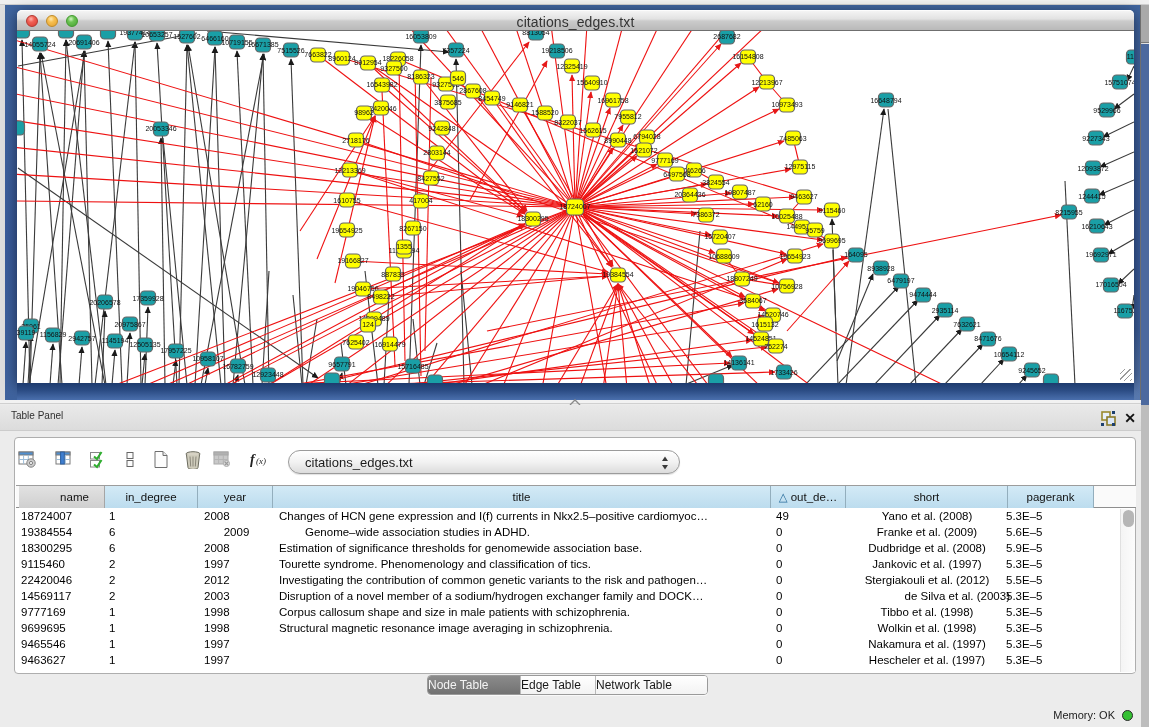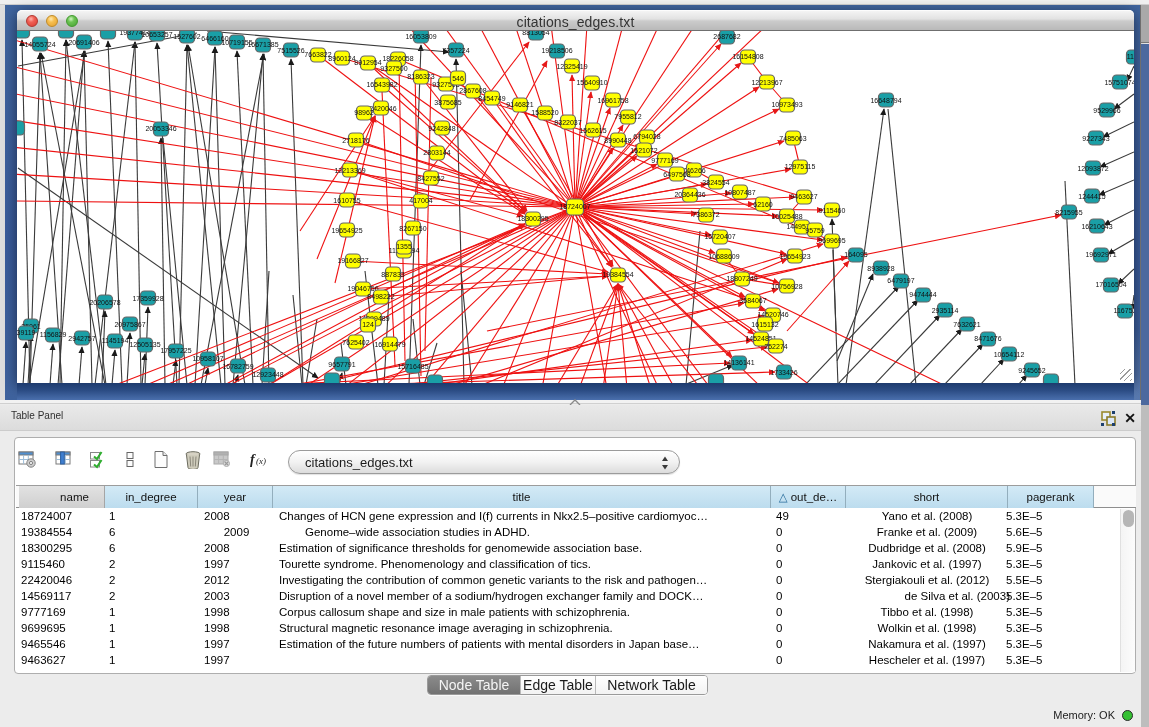--- a/index.html
+++ b/index.html
@@ -65,21 +65,21 @@
 #tbody { position:absolute; left:0; top:23px; width:1120px; }
 .row { position:absolute; left:0; width:1120px; height:16px; line-height:16px; color:#000; white-space:nowrap; }
 .c { position:absolute; overflow:hidden; }
 
 #vscroll { position:absolute; right:1px; top:24px; width:15px; height:163px; background:linear-gradient(90deg,#f4f4f4,#fcfcfc); border-left:1px solid #e0e0e0;}
 #vthumb { position:absolute; left:2px; top:1px; width:11px; height:17px; background:#b6b6b6; border-radius:6px; }
 
 
 #tabs { position:absolute; left:427px; top:275px; height:20px; display:flex; border:1px solid #9a9a9a; border-radius:4px; overflow:hidden;
  background:#ffffff; box-shadow:0 1px 0 rgba(255,255,255,0.7);}
-.tab { height:20px; line-height:19px; font-size:14px; text-align:center; color:#1a1a1a; background:linear-gradient(180deg,#ffffff,#f1f1f1); border-right:1px solid #b9b9b9; }
+.tab { height:20px; line-height:19px; font-size:12px; color:#1a1a1a; background:linear-gradient(180deg,#ffffff,#f1f1f1); border-right:1px solid #b9b9b9; }
 .tab.w1{width:93px;} .tab.w2{width:75px;} .tab.w3{width:111px;}
 .tab.sel { background:linear-gradient(180deg,#8b8b8b,#6f6f6f); color:#f4f4f4; }
 .tab:last-child { border-right:none; }
 
 
 #memlbl { position:absolute; right:26px; top:309px; font-size:11px; color:#222; }
 #memdot { position:absolute; left:1122px; top:310px; width:11px; height:11px; border-radius:50%; background:#35c033; border:1px solid #2a2a2a; }
 </style>
 </head>
 <body>
@@ -1026,21 +1026,20 @@
               <span class="c" style="left:188px;width:65px;">1998</span>
               <span class="c" style="left:263px;width:490px;">Structural magnetic resonance image averaging in schizophrenia.</span>
               <span class="c" style="left:760px;width:66px;">0</span>
               <span class="c" style="left:830px;width:162px;text-align:center;">Wolkin et al. (1998)</span>
               <span class="c" style="left:990px;width:86px;">5.3E–5</span>
             </div>
 <div class="row" style="top:128px;">
               <span class="c" style="left:5px;width:80px;">9465546</span>
               <span class="c" style="left:93px;width:85px;">1</span>
               <span class="c" style="left:188px;width:65px;">1997</span>
-              <span class="c" style="left:263px;width:490px;">Estimation of the future numbers of patients with mental disorders in Japan base…</span>
               <span class="c" style="left:760px;width:66px;">0</span>
               <span class="c" style="left:830px;width:162px;text-align:center;">Nakamura et al. (1997)</span>
               <span class="c" style="left:990px;width:86px;">5.3E–5</span>
             </div>
 <div class="row" style="top:144px;">
               <span class="c" style="left:5px;width:80px;">9463627</span>
               <span class="c" style="left:93px;width:85px;">1</span>
               <span class="c" style="left:188px;width:65px;">1997</span>
               <span class="c" style="left:760px;width:66px;">0</span>
               <span class="c" style="left:830px;width:162px;text-align:center;">Hescheler et al. (1997)</span>

